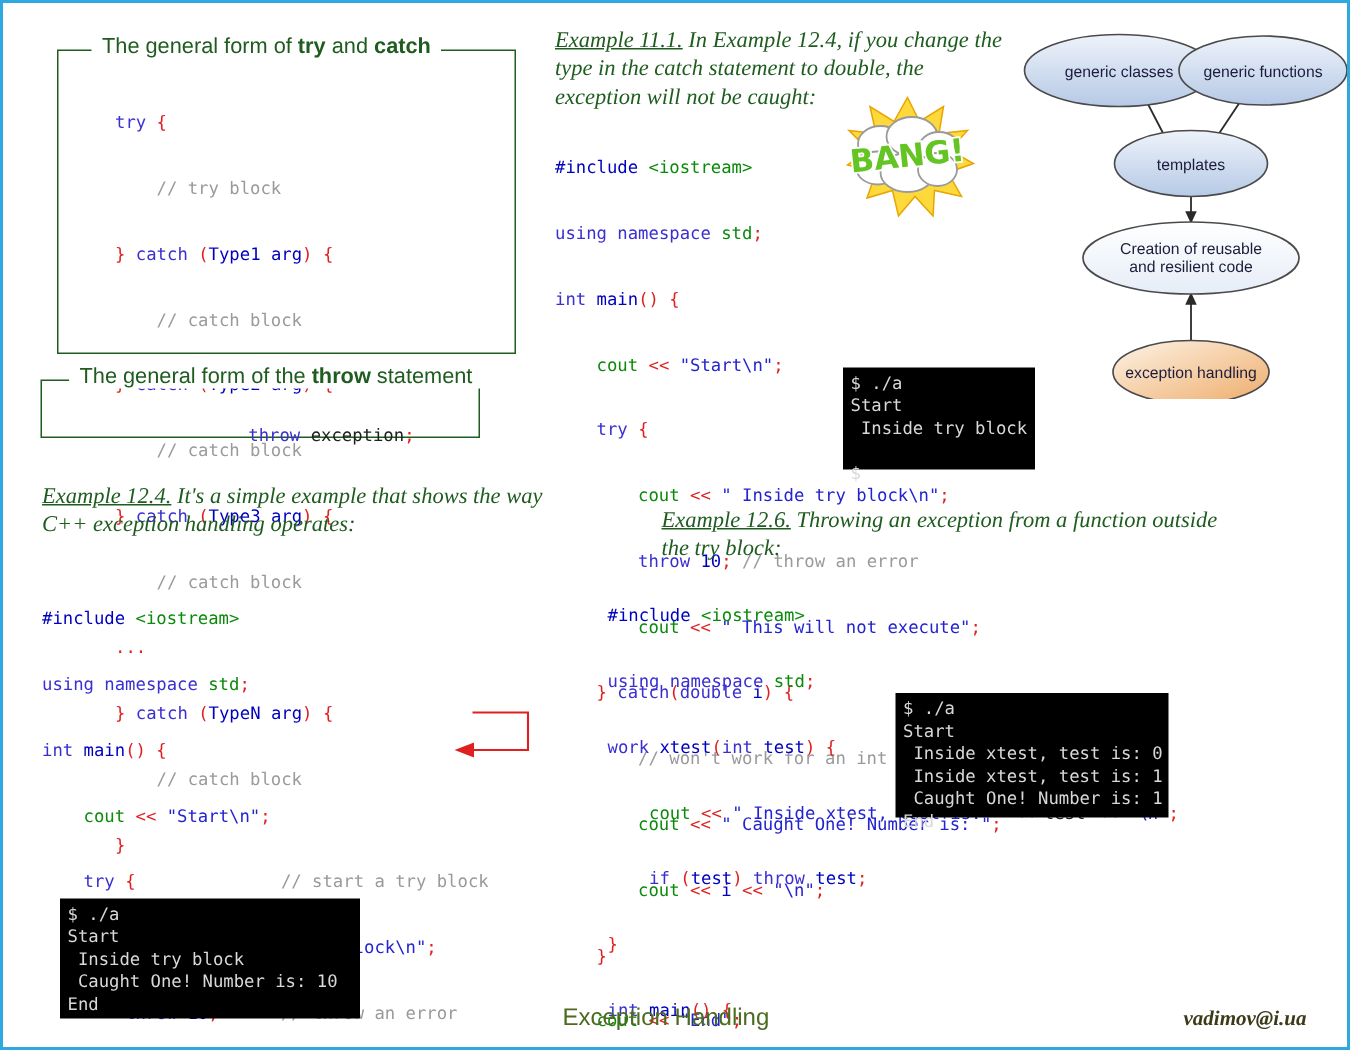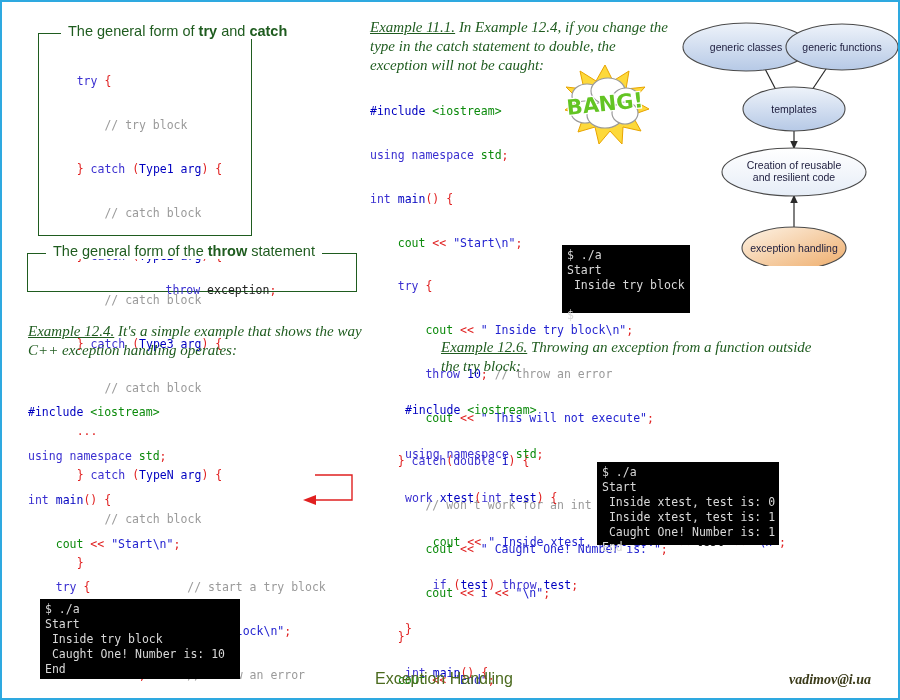--- a/index.html
+++ b/index.html
@@ -95,41 +95,41 @@
   
   .bang{position:absolute;}
 
   .arrow-ann{position:absolute;}
 </style>
 </head>
 <body>
 
 <div class="slide">
 
-  <div class="fieldset" style="left:36px;top:31px;width:214px;height:203px;">
+  <div class="fieldset" style="left:36px;top:31px;width:306px;height:203px;">
     <div class="legend" style="left:22px;">
       <span>The general form of </span><b>try</b><span> and </span><b>catch</b>
     </div>
     <div class="code" style="position:absolute;left:10px;top:11px;">
       <div><span class="k">    try</span> <span class="red">{</span></div>
       <div><span class="gry">        // try block</span></div>
       <div><span class="red">    }</span> <span class="k">catch</span> <span class="red">(</span><span class="kw">Type1 arg</span><span class="red">)</span> <span class="red">{</span></div>
       <div><span class="gry">        // catch block</span></div>
       <div><span class="red">    }</span> <span class="k">catch</span> <span class="red">(</span><span class="kw">Type2 arg</span><span class="red">)</span> <span class="red">{</span></div>
       <div><span class="gry">        // catch block</span></div>
       <div><span class="red">    }</span> <span class="k">catch</span> <span class="red">(</span><span class="kw">Type3 arg</span><span class="red">)</span> <span class="red">{</span></div>
       <div><span class="gry">        // catch block</span></div>
       <div><span class="red">    ...</span></div>
       <div><span class="red">    }</span> <span class="k">catch</span> <span class="red">(</span><span class="kw">TypeN arg</span><span class="red">)</span> <span class="red">{</span></div>
       <div><span class="gry">        // catch block</span></div>
       <div><span class="red">    }</span></div>
     </div>
   </div>
 
-  <div class="fieldset" style="left:25px;top:251px;width:330px;height:39px;">
+  <div class="fieldset" style="left:25px;top:251px;width:293px;height:39px;">
     <div class="legend" style="left:18px;">
       <span>The general form of the </span><b>throw</b><span> statement</span>
     </div>
     <div class="code" style="position:absolute;left:96px;top:14px;">
       <span class="k">throw</span> <span class="blk">exception</span><span class="red">;</span>
     </div>
   </div>
 
   <div class="ex" style="left:26px;top:320px;width:335px;">
     <span class="lbl">Example 12.4.</span><span> It's a simple example that shows the way C++ exception handling operates:</span>

